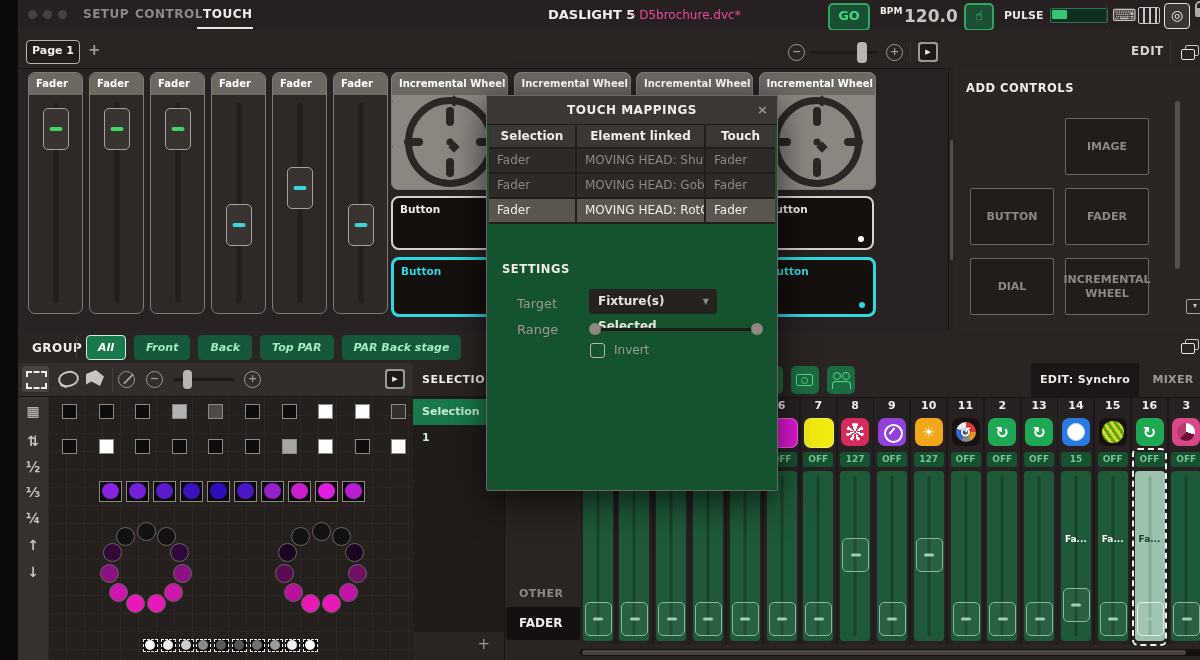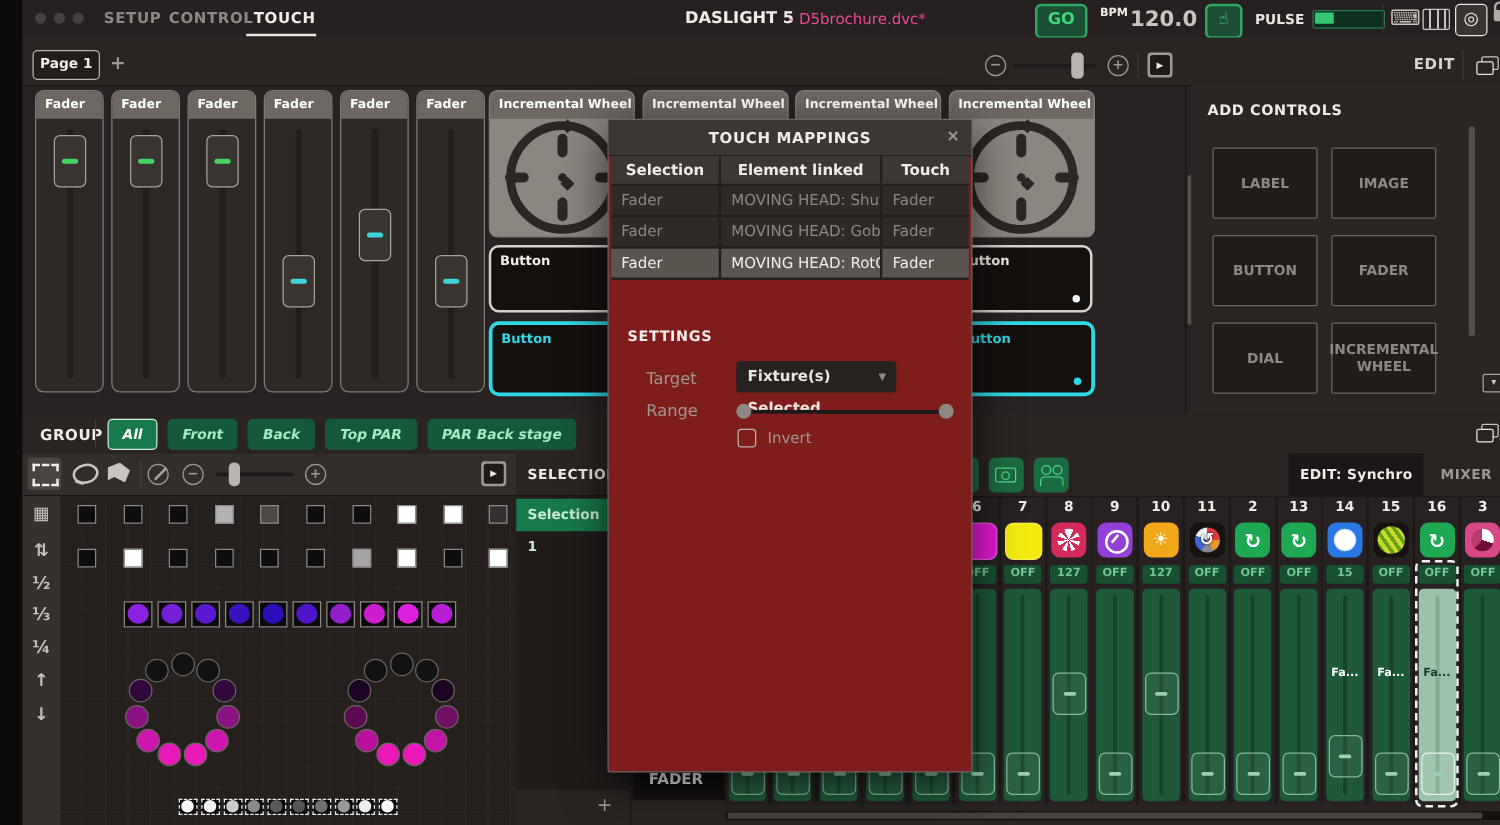--- a/index.html
+++ b/index.html
@@ -59,21 +59,21 @@
   .tbutton.sel .dot{background:#2fd9e4;}
   #canvas-divider{position:absolute;left:930px;top:68px;width:1px;height:263px;background:#191514;}
   #canvas-scroll{position:absolute;left:932px;top:140px;width:4px;height:120px;background:#55504b;border-radius:2px;}
   
   #rightpanel{position:absolute;left:935px;top:68px;width:251px;height:263px;background:#2b2623;}
   #addcontrols-heading{position:absolute;left:13px;top:13px;font-size:11.5px;font-weight:bold;letter-spacing:.5px;color:#f0ece8;}
   .addbtn{position:absolute;width:84px;height:57px;background:#211d1b;border:1px solid #6b6663;border-radius:2px;color:#8d8884;font-size:11px;font-weight:bold;display:flex;align-items:center;justify-content:center;text-align:center;line-height:1.2;padding:2px;box-sizing:border-box;}
   #addpanel-scroll{position:absolute;left:222px;top:33px;width:5px;height:168px;background:#55504b;border-radius:3px;}
   #collapse-btn{position:absolute;left:233px;top:231px;width:16px;height:13px;border:1px solid #a8a29e;border-radius:2px;color:#c8c4c0;font-size:8px;text-align:center;line-height:12px;}
   
-  #modal{position:absolute;left:468px;top:95px;width:292px;height:523px;background:#7f1d1d;border:1px solid #6b6663;border-radius:2px;box-shadow:0 10px 36px rgba(0,0,0,.65);z-index:50;box-sizing:border-box;}
+  #modal{position:absolute;left:468px;top:95px;width:292px;height:396px;background:#14532d;border:1px solid #6b6663;border-radius:2px;box-shadow:0 10px 36px rgba(0,0,0,.65);z-index:50;box-sizing:border-box;}
   #modal-title{position:absolute;left:0;top:0;width:100%;height:28px;background:#3b3734;text-align:center;font-size:12px;font-weight:bold;letter-spacing:.5px;color:#f0ece8;line-height:28px;border-bottom:1px solid #221e1b;}
   #modal-close{position:absolute;right:9px;top:6px;font-size:13px;color:#9d9894;font-weight:bold;}
   #map-table{position:absolute;left:2px;top:29px;width:286px;}
   .mrow{display:flex;}
   .mcell{border-right:2px solid #221e1b;border-bottom:2px solid #221e1b;box-sizing:border-box;padding:0 0 0 8px;font-size:12px;line-height:23px;height:25px;overflow:hidden;white-space:nowrap;}
   .mhead .mcell{background:#3b3733;color:#f0ece8;font-weight:bold;text-align:center;padding-left:0;height:24px;line-height:22px;}
   .mbody .mcell{background:#2e2a27;color:#8d8884;}
   .mbody.selrow .mcell{background:#5a554f;color:#f0ece8;}
   .c0{width:88px;} .c1{width:129px;} .c2{width:69px;border-right:none;}
   #settings-heading{position:absolute;left:15px;top:166px;font-size:11.5px;font-weight:bold;letter-spacing:.5px;color:#f0ece8;}
@@ -337,21 +337,20 @@
         <div class="dot"></div>
       </div>
     </div>
   <div id="canvas-divider"></div>
   <div id="canvas-scroll"></div>
   <div id="rightstrip"></div>
 
   <div id="rightpanel">
     <div id="addcontrols-heading">ADD CONTROLS</div>
     <div id="addgrid" style="position:absolute;left:0;top:0;width:100%;height:100%;">
-        <div class="addbtn" style="left: 17px; top: 50px;">LABEL</div>
         <div class="addbtn" style="left: 112px; top: 50px;">IMAGE</div>
         <div class="addbtn" style="left: 17px; top: 120px;">BUTTON</div>
         <div class="addbtn" style="left: 112px; top: 120px;">FADER</div>
         <div class="addbtn" style="left: 17px; top: 190px;">DIAL</div>
         <div class="addbtn" style="left: 112px; top: 190px;">INCREMENTAL WHEEL</div>
       </div>
     <div id="addpanel-scroll"></div>
     <div id="collapse-btn">▾</div>
   </div>
 

